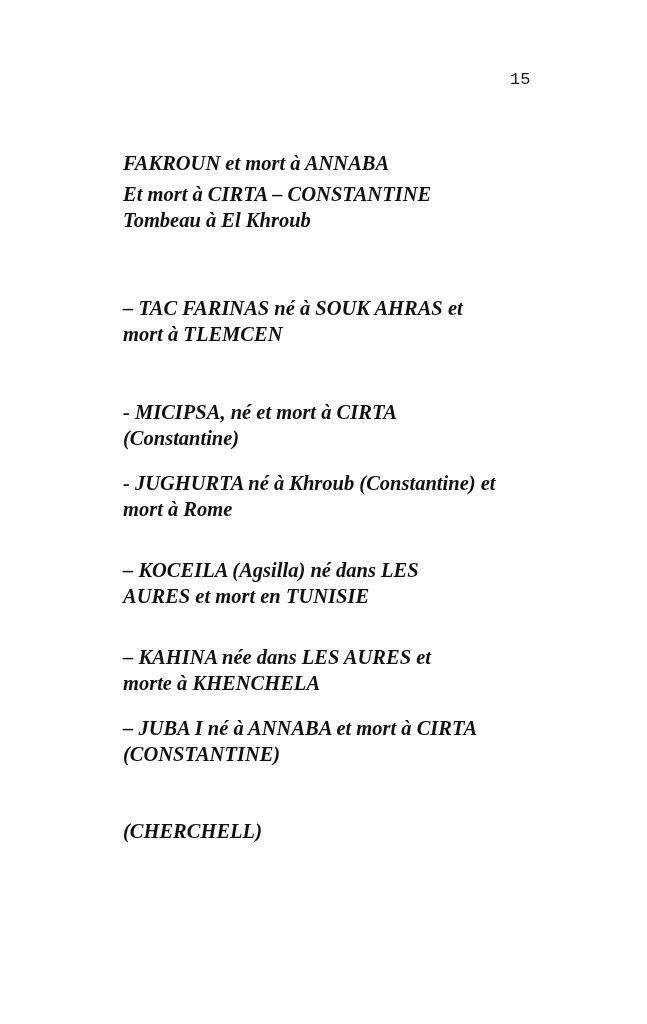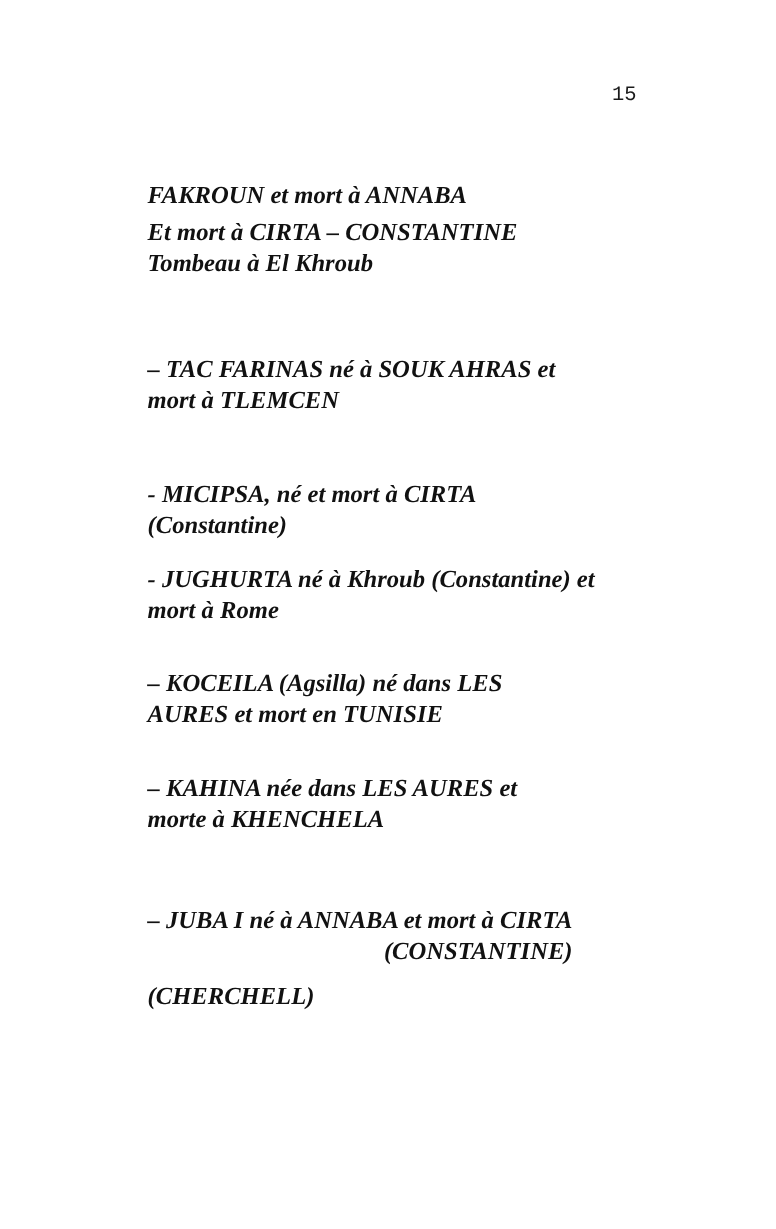--- a/index.html
+++ b/index.html
@@ -84,21 +84,21 @@
     <p class="entry" style="position:absolute; top:437px;">
       <span class="line">– KOCEILA (Agsilla) né dans LES</span>
       <span class="line">AURES et mort en TUNISIE</span>
     </p>
 
     <p class="entry" style="position:absolute; top:524px;">
       <span class="line">– KAHINA née dans LES AURES et</span>
       <span class="line">morte à KHENCHELA</span>
     </p>
 
-    <p class="entry" style="position:absolute; top:634px;text-align:right;">
+    <p class="entry" style="position:absolute; top:595px;">
       <span class="line">– JUBA I né à ANNABA et mort à CIRTA</span>
       <span class="line">(CONSTANTINE)</span>
     </p>
 
     <p class="entry" style="position:absolute; top:698px;">
       <span class="line">(CHERCHELL)</span>
     </p>
   </div>
 </div>
 

